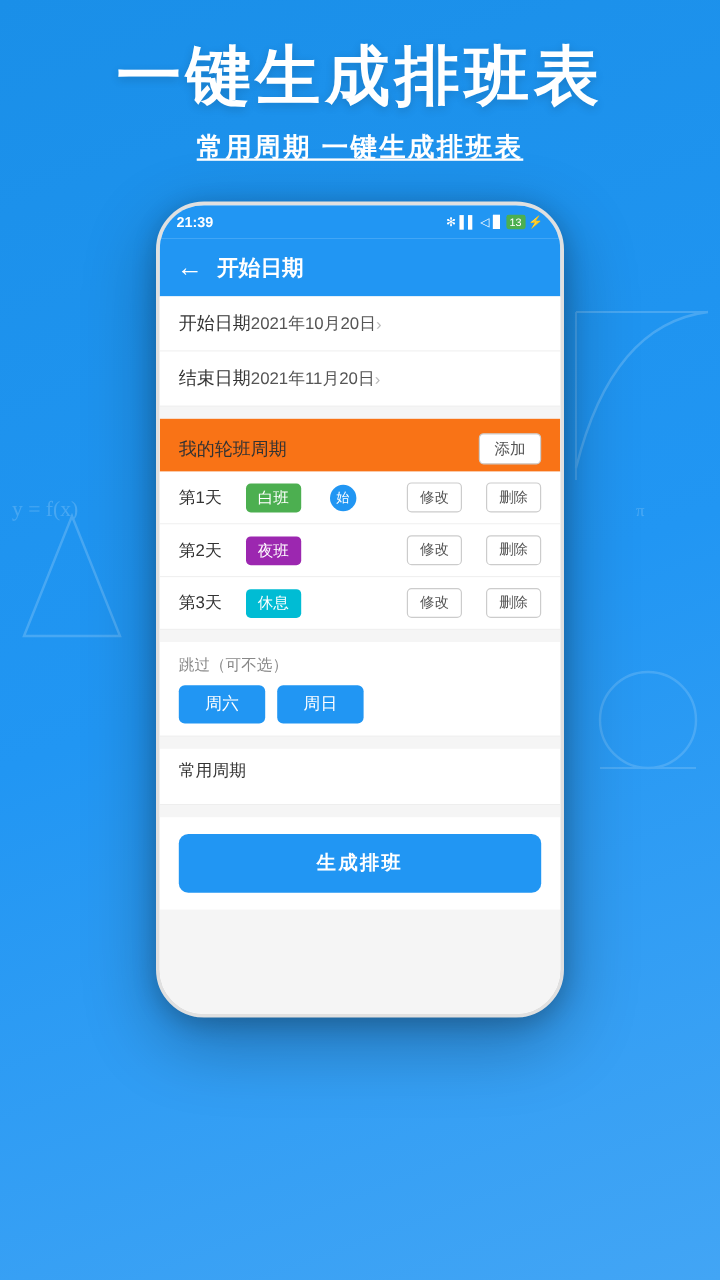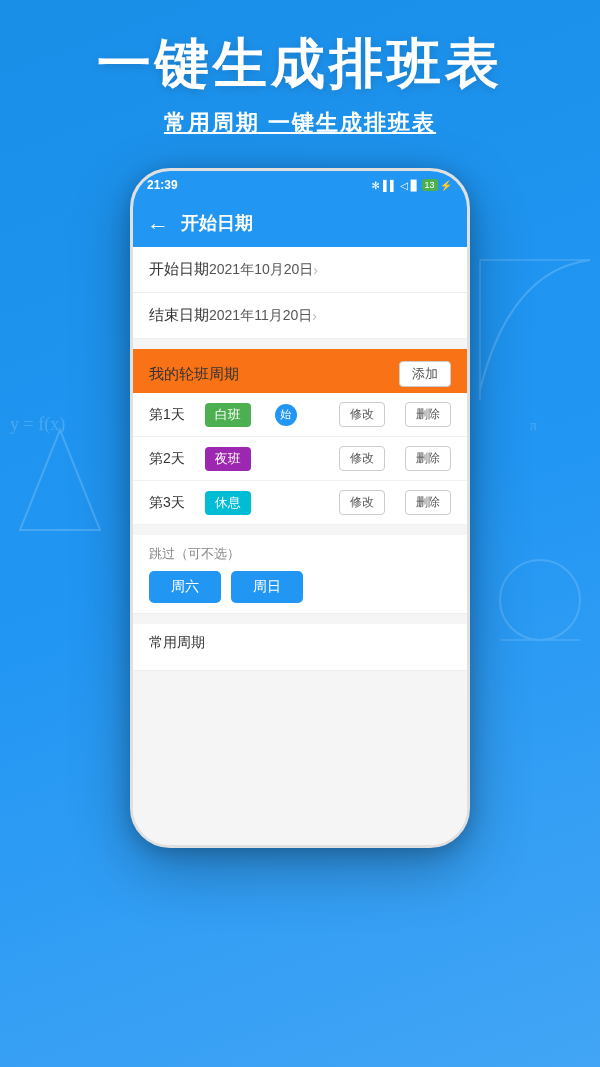--- a/index.html
+++ b/index.html
@@ -351,16 +351,19 @@
       </div>
 
       <div class="divider"></div>
 
       <div class="common-section">
         <div class="common-label">常用周期</div>
       </div>
 
       <div class="divider"></div>
 
+      <div class="generate-section">
+        <button class="generate-btn">生成排班</button>
+      </div>
 
     </div>
   </div>
 </div>
 
 </body></html>

